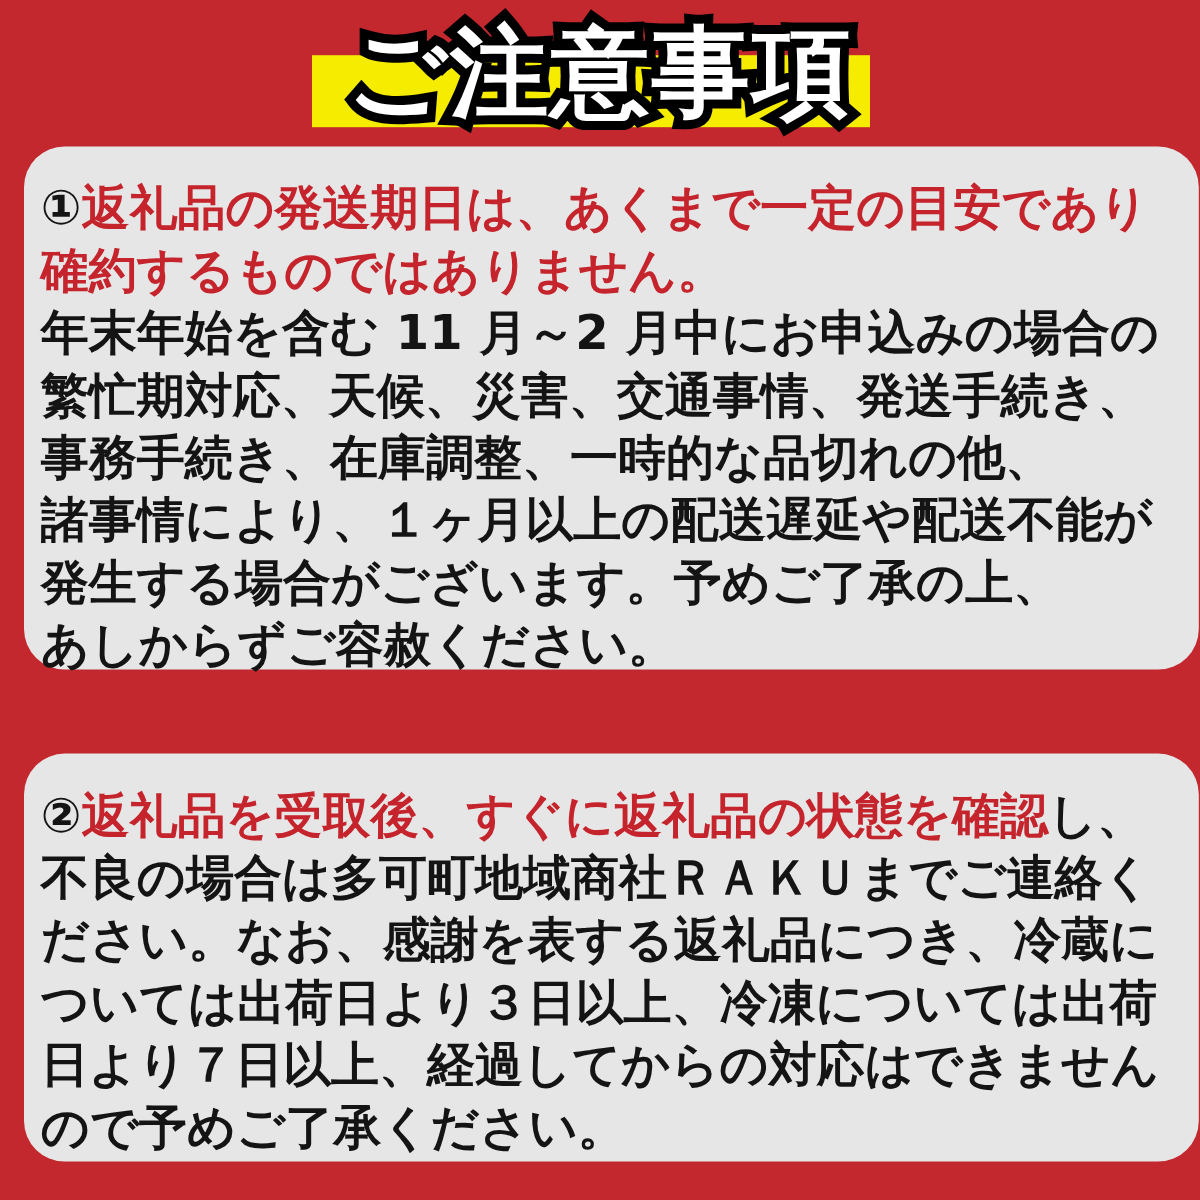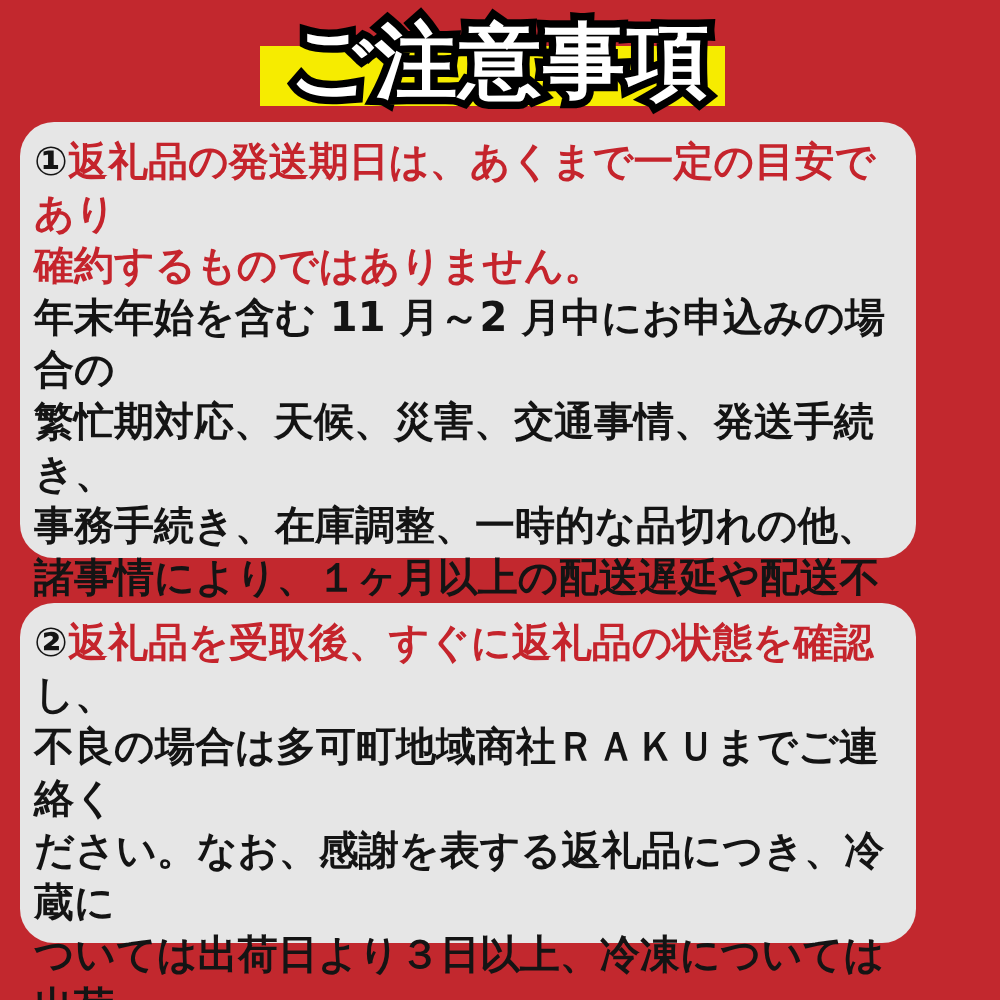--- a/index.html
+++ b/index.html
@@ -32,28 +32,28 @@
     line-height: 1.25;
     white-space: nowrap;
   }
   .title-stroke { color: #000; -webkit-text-stroke: 15px #000; }
   .title-fill   { color: #fff; }
 
   
   .notice-box {
     position: absolute;
     left: 20px;
-    width: 896px;
+    width: 979px;
     background: #e6e6e6;
     border-radius: 34px;
     box-sizing: border-box;
-    padding: 13px 14px;
+    padding: 26px 14px;
   }
   .box1 { top: 122px; height: 436px; }
-  .box2 { top: 603px; height: 340px; }
+  .box2 { top: 628px; height: 340px; }
 
   .notice-text {
     margin: 0;
     font-size: 40px;
     font-weight: bold;
     line-height: 52px;
     letter-spacing: 0;
     color: #141414;
     white-space: pre-line;
   }

